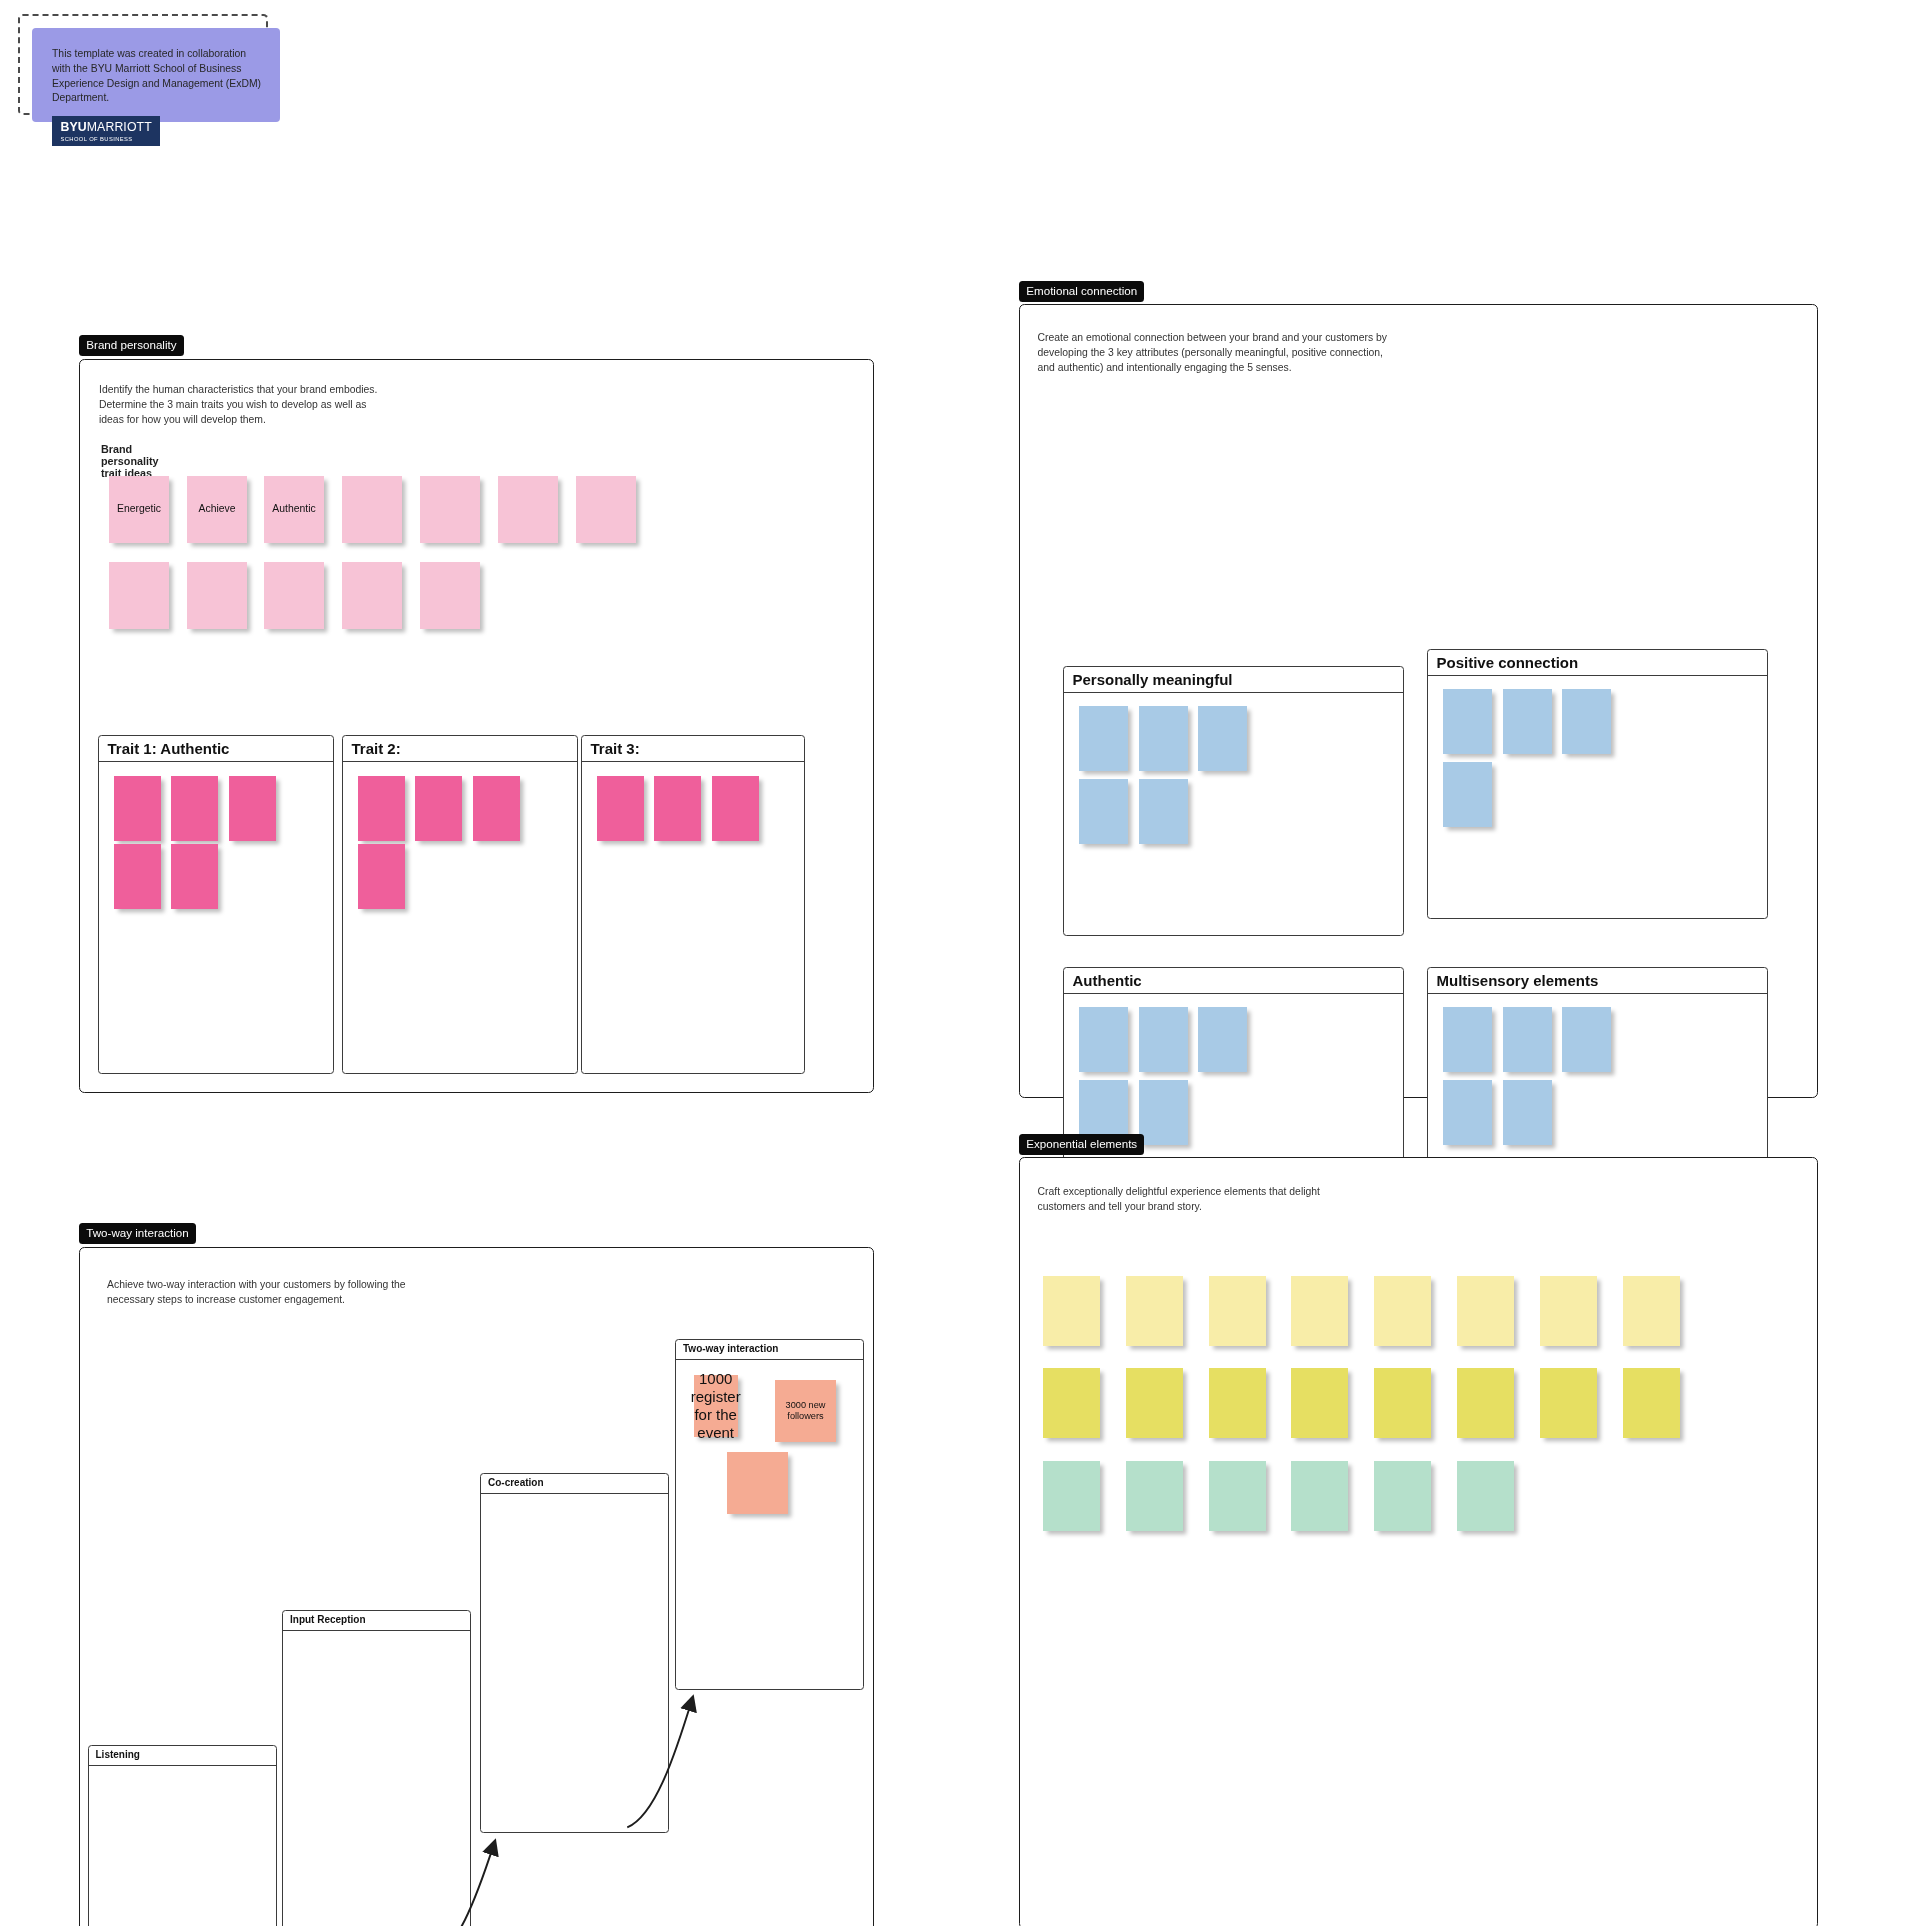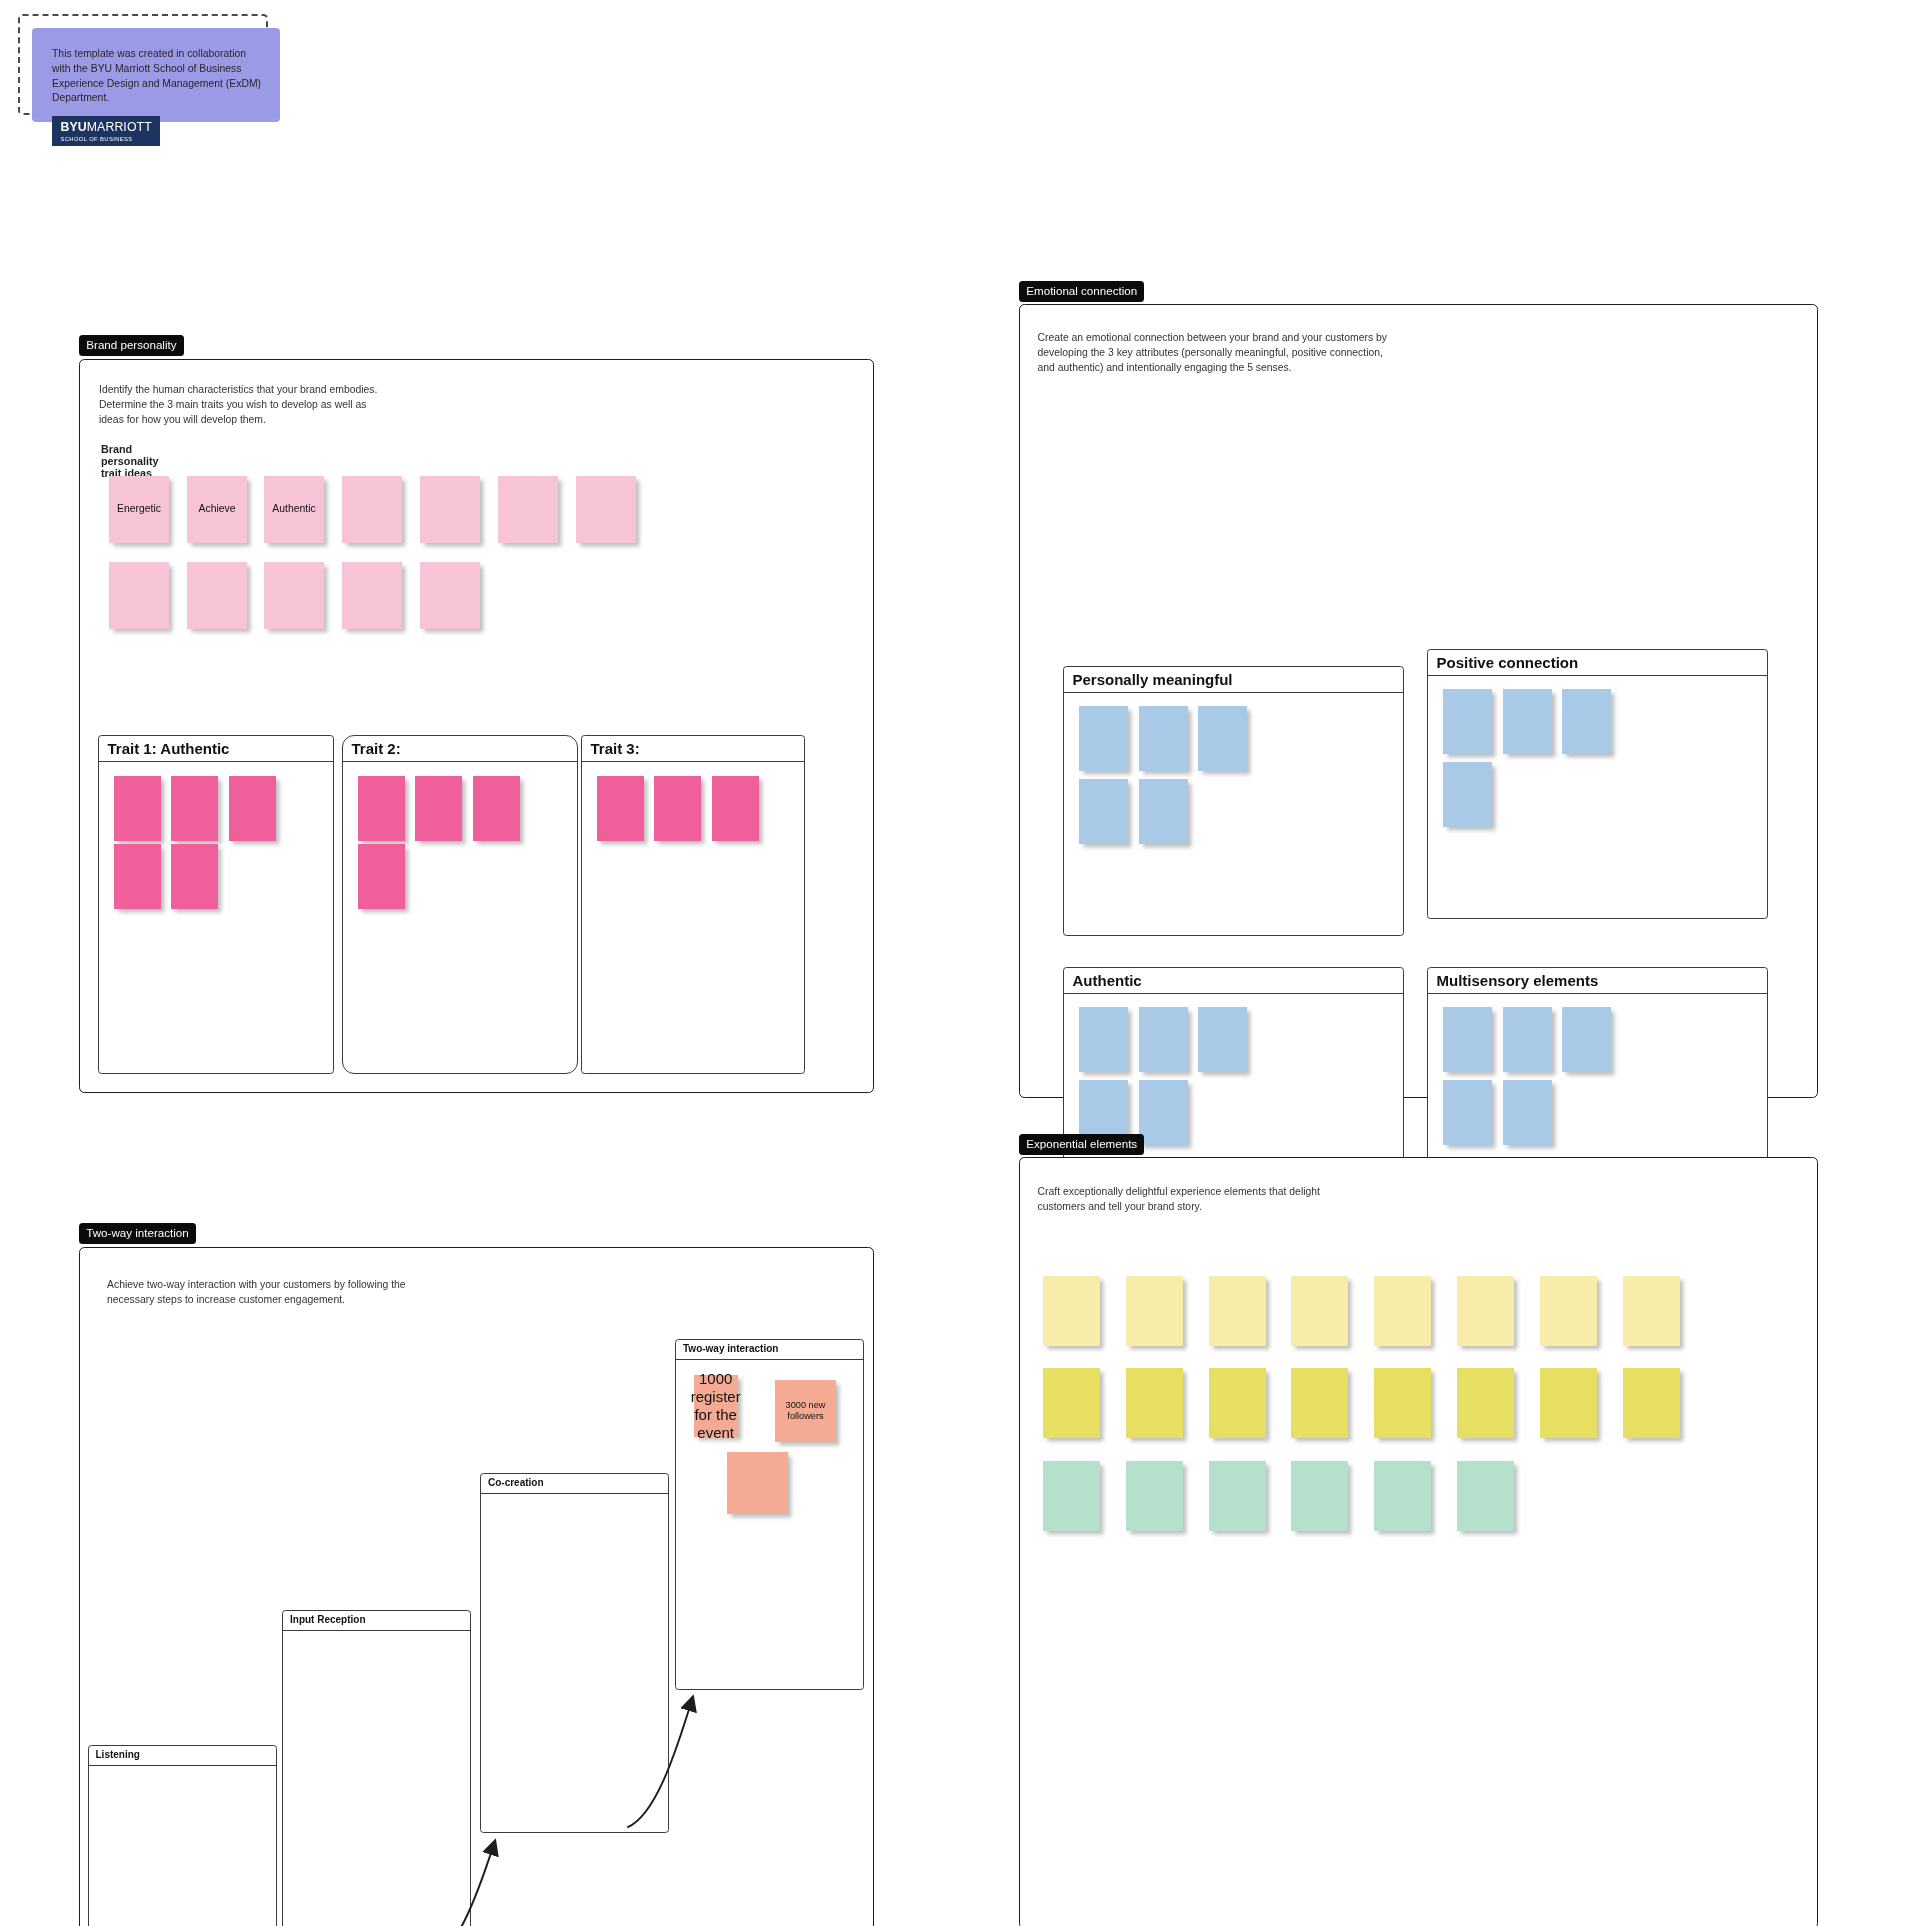--- a/index.html
+++ b/index.html
@@ -122,21 +122,21 @@
 
   <div class="box" style="left:19px; top:400px; width:236px; height:339px;">
     <div class="box-hd">Trait 1: Authentic</div>
     <div class="note n-pink-d" style="left:14.6px; top:40px; width:47px; height:65px;"></div>
     <div class="note n-pink-d" style="left:72px; top:40px; width:47px; height:65px;"></div>
     <div class="note n-pink-d" style="left:130px; top:40px; width:47px; height:65px;"></div>
     <div class="note n-pink-d" style="left:14.6px; top:108px; width:47px; height:65px;"></div>
     <div class="note n-pink-d" style="left:72px; top:108px; width:47px; height:65px;"></div>
   </div>
 
-  <div class="box" style="left:263px; top:400px; width:236px; height:339px;border-radius:12px;">
+  <div class="box" style="left:263px; top:400px; width:236px; height:339px;">
     <div class="box-hd">Trait 2:</div>
     <div class="note n-pink-d" style="left:14.6px; top:40px; width:47px; height:65px;"></div>
     <div class="note n-pink-d" style="left:72px; top:40px; width:47px; height:65px;"></div>
     <div class="note n-pink-d" style="left:130px; top:40px; width:47px; height:65px;"></div>
     <div class="note n-pink-d" style="left:14.6px; top:108px; width:47px; height:65px;"></div>
   </div>
 
   <div class="box" style="left:502px; top:400px; width:224px; height:339px;">
     <div class="box-hd">Trait 3:</div>
     <div class="note n-pink-d" style="left:14.6px; top:40px; width:47px; height:65px;"></div>

